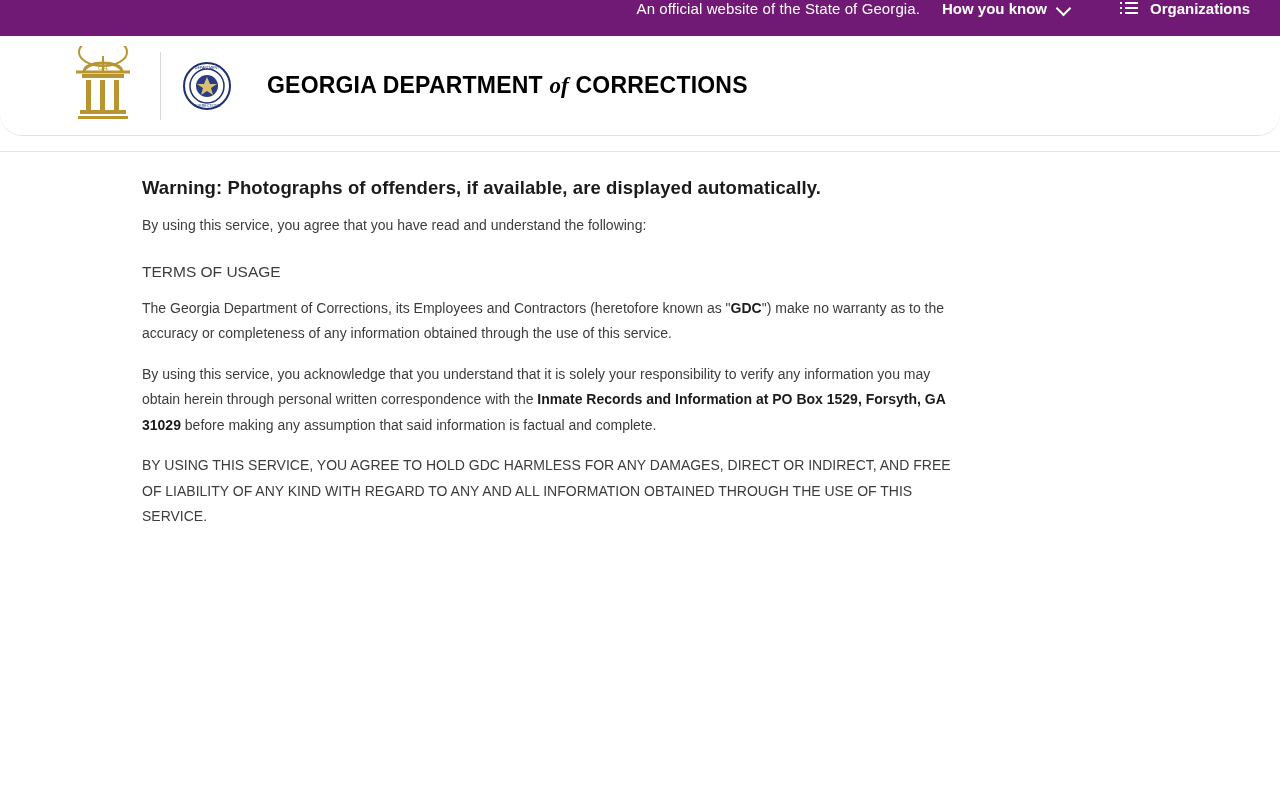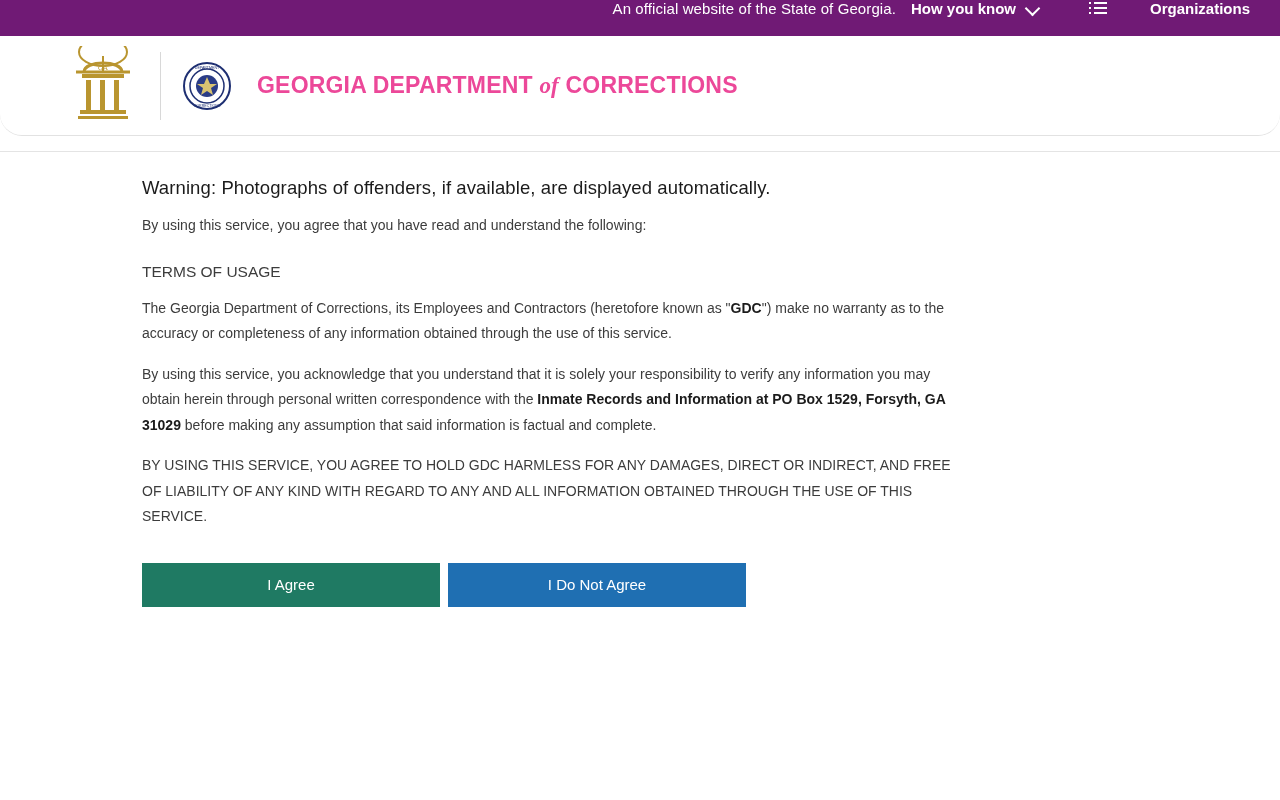--- a/index.html
+++ b/index.html
@@ -30,21 +30,21 @@
     gap: 0;
   }
   .banner-text {
     font-size: 15px;
     color: #ffffff;
     letter-spacing: 0.1px;
   }
   .banner-link {
     font-weight: bold;
     color: #ffffff;
-    margin-left: 15px;
+    margin-left: 22px;
     text-decoration: none;
     cursor: pointer;
   }
   .chevron {
     display: inline-block;
     margin-left: 11px;
     width: 14px;
     height: 14px;
     position: relative;
     cursor: pointer;
@@ -59,21 +59,20 @@
     border-right: 2px solid #ffffff;
     border-bottom: 2px solid #ffffff;
     transform: rotate(45deg);
   }
   .org-group {
     display: flex;
     align-items: center;
     margin-left: 48px;
     margin-right: 30px;
     cursor: pointer;
-    gap: 31px;
   }
   .list-icon {
     width: 18px;
     height: 13px;
     display: inline-block;
     position: relative;
     margin-right: 12px;
   }
   .list-icon i {
     position: absolute;
@@ -126,24 +125,24 @@
     height: 68px;
     background: #d8d8d8;
     margin: 0 22px 0 24px;
   }
   .agency-seal {
     width: 48px;
     height: 48px;
     flex: 0 0 auto;
   }
   .agency-title {
-    margin-left: 26px;
+    margin-left: 36px;
     font-size: 23px;
     font-weight: bold;
-    color: #ec4899;
+    color: #000000;
     letter-spacing: 0.2px;
     white-space: nowrap;
   }
   .agency-title em {
     font-family: "Liberation Serif", serif;
     font-style: italic;
     font-weight: bold;
     font-size: 23px;
   }
 
@@ -161,21 +160,21 @@
     letter-spacing: 0.1px;
   }
   .divider-h {
     height: 1px;
     background: #e4e4e4;
     margin: 15px 0 0 -142px;
     width: 1280px;
   }
   .warning {
     font-size: 18.5px;
-    font-weight: normal;
+    font-weight: bold;
     color: #1b1b1b;
     margin-top: 25px;
     letter-spacing: 0.1px;
   }
   .subhead {
     font-size: 15.5px;
     font-weight: bold;
     color: #1b1b1b;
     margin-top: 16px;
   }
@@ -277,17 +276,13 @@
 
   <div class="terms-label">TERMS OF USAGE</div>
 
 
   <p class="body-text spacer-para"><span>The Georgia Department of Corrections, its Employees and Contractors (heretofore known as "</span><b>GDC</b><span>") make no warranty as to the accuracy or completeness of any information obtained through the use of this service.</span></p>
 
   <p class="body-text spacer-para"><span>By using this service, you acknowledge that you understand that it is solely your responsibility to verify any information you may obtain herein through personal written correspondence with the </span><b>Inmate Records and Information at PO Box 1529, Forsyth, GA 31029</b><span> before making any assumption that said information is factual and complete.</span></p>
 
   <p class="body-text spacer-para">BY USING THIS SERVICE, YOU AGREE TO HOLD GDC HARMLESS FOR ANY DAMAGES, DIRECT OR INDIRECT, AND FREE OF LIABILITY OF ANY KIND WITH REGARD TO ANY AND ALL INFORMATION OBTAINED THROUGH THE USE OF THIS SERVICE.</p>
 
-  <div class="button-row">
-    <button class="btn btn-agree">I Agree</button>
-    <button class="btn btn-disagree">I Do Not Agree</button>
-  </div>
 </div>
 
 </body></html>

